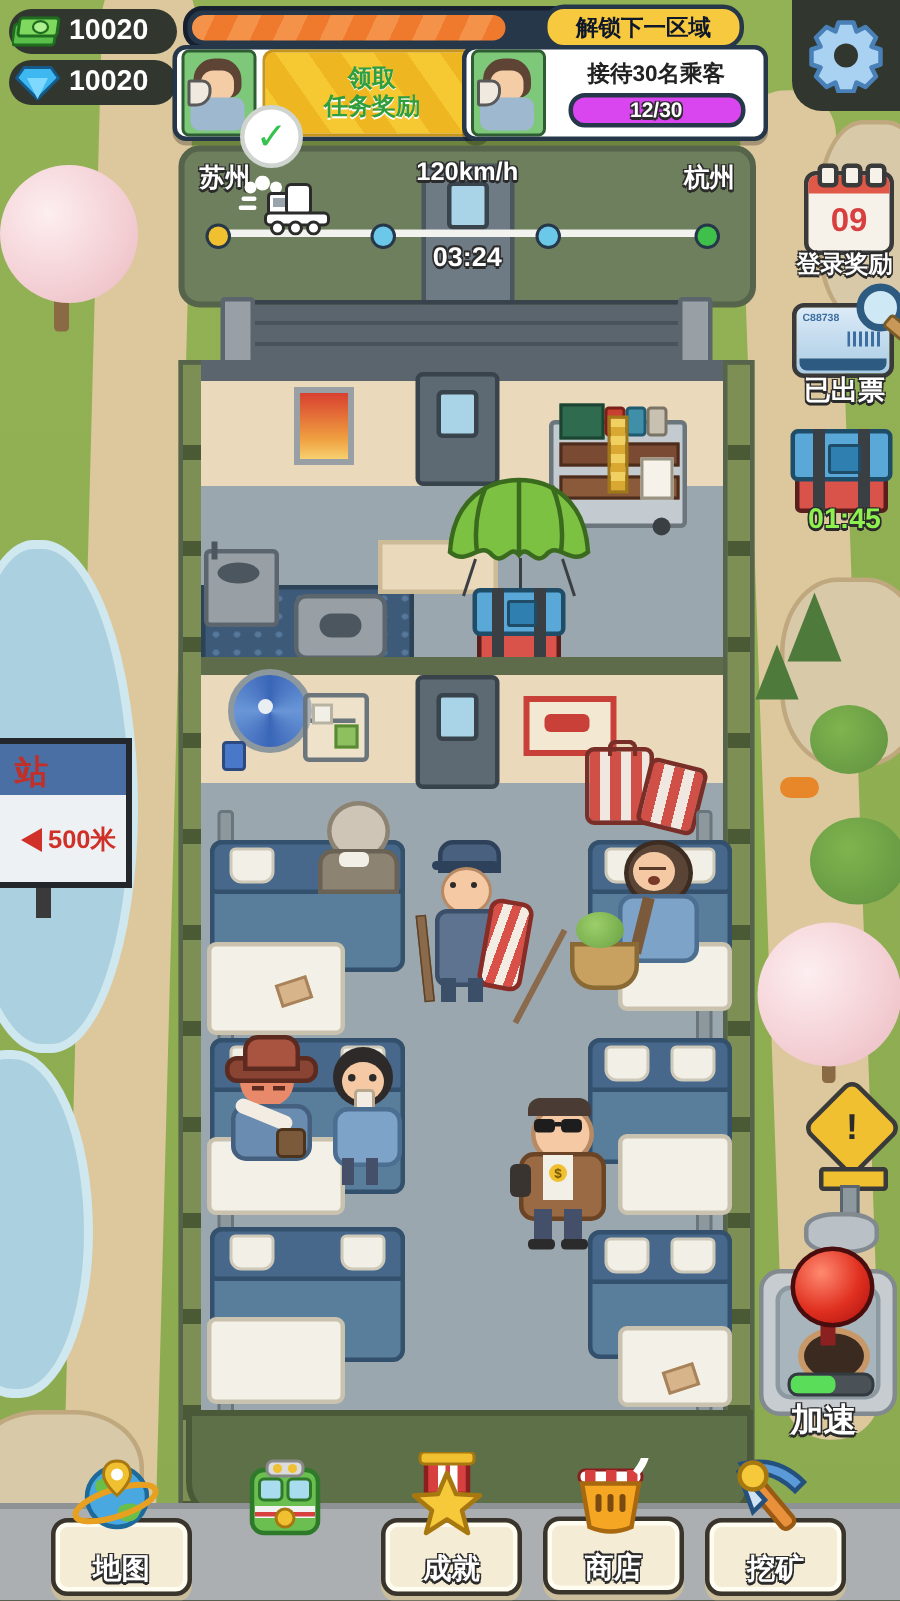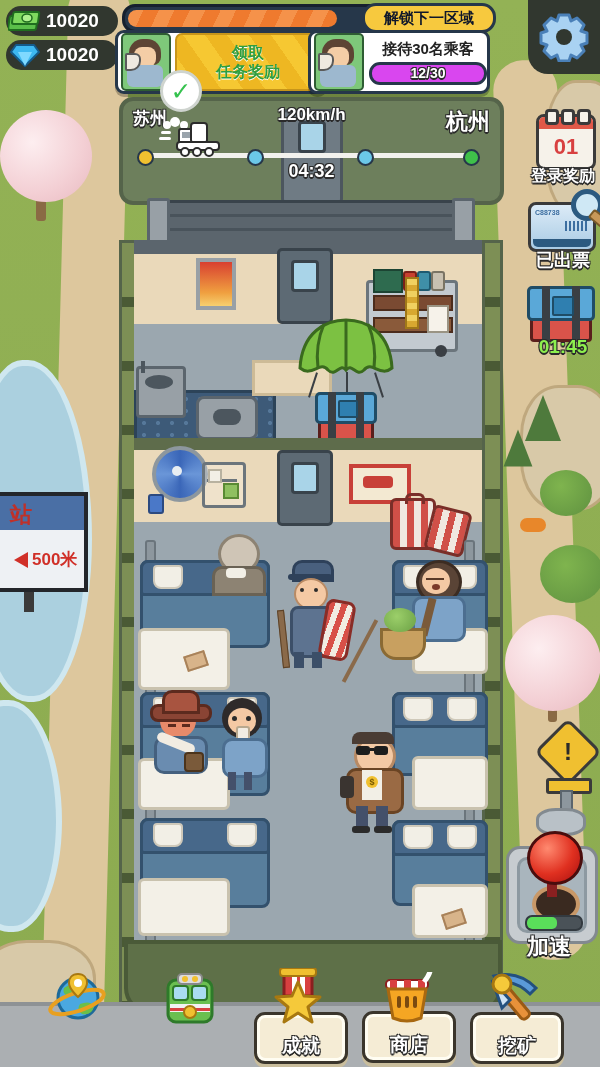--- a/index.html
+++ b/index.html
@@ -118,41 +118,41 @@
   <div class="a" style="left:520px;top:518px;width:26px;height:14px;background:#e8872a;border-radius:8px;"></div>
   <div class="a trunk" style="left:548px;top:700px;width:9px;height:22px;"></div>
   <div class="a blossom" style="left:505px;top:615px;width:96px;height:96px;"></div>
 
   <div class="a infopanel" style="left:119px;top:97px;width:377px;height:100px;">
     <div class="a" style="left:158px;top:8px;width:56px;height:90px;background:#6f7b84;border:3px solid #4c565e;border-radius:6px;">
       <div class="doorwin"></div>
     </div>
     <div class="a otx" style="left:10px;top:6px;font-size:17px;">苏州</div>
     <div class="a otx ctr" style="left:0;top:4px;width:100%;font-size:17px;">120km/h</div>
-    <div class="a otx" style="right:10px;top:6px;font-size:22px;">杭州</div>
+    <div class="a otx" style="right:10px;top:6px;font-size:17px;">杭州</div>
     <div class="a routeline" style="left:22px;top:52px;width:332px;height:5px;"></div>
     <div class="a dot" style="left:14px;top:48px;background:#f0c030;"></div>
     <div class="a dot" style="left:124px;top:48px;background:#6bc8e8;"></div>
     <div class="a dot" style="left:234px;top:48px;background:#6bc8e8;"></div>
     <div class="a dot" style="left:340px;top:48px;background:#3fc04a;"></div>
     <svg class="a" style="left:36px;top:16px;" width="66" height="40" viewBox="0 0 66 40">
       <circle cx="8" cy="8" r="4" fill="#fff"></circle>
         <circle cx="16" cy="5" r="5" fill="#fff"></circle>
         <circle cx="25" cy="8" r="4" fill="#fff"></circle>
       <rect x="20" y="12" width="14" height="14" rx="2" fill="#fff" stroke="#2b2b2b" stroke-width="2"></rect>
       <rect x="23" y="15" width="8" height="6" fill="#9aa4ac"></rect>
       <rect x="32" y="6" width="16" height="20" rx="3" fill="#fff" stroke="#2b2b2b" stroke-width="2"></rect>
       <rect x="18" y="25" width="42" height="8" rx="3" fill="#fff" stroke="#2b2b2b" stroke-width="2"></rect>
       <circle cx="26" cy="35" r="4" fill="#fff" stroke="#2b2b2b" stroke-width="2"></circle>
       <circle cx="38" cy="35" r="4" fill="#fff" stroke="#2b2b2b" stroke-width="2"></circle>
       <circle cx="50" cy="35" r="4" fill="#fff" stroke="#2b2b2b" stroke-width="2"></circle>
       <rect x="2" y="14" width="10" height="3" rx="1.5" fill="#fff"></rect>
         <rect x="0" y="20" width="12" height="3" rx="1.5" fill="#fff"></rect>
     </svg>
-    <div class="a otx ctr" style="left:0;top:60px;width:100%;font-size:18px;">04:32</div>
+    <div class="a otx ctr" style="left:0;top:60px;width:100%;font-size:18px;">03:24</div>
   </div>
 
   <div class="a gang" style="left:166px;top:200px;width:284px;height:42px;background:repeating-linear-gradient(#5b656d 0 11px,#49535b 11px 14px);"></div>
   <div class="a gpost" style="left:147px;top:198px;width:17px;height:52px;"></div>
   <div class="a gpost" style="left:452px;top:198px;width:17px;height:52px;"></div>
 
   <div class="a railL" style="left:119px;top:240px;width:15px;height:765px;background-image:repeating-linear-gradient(#7d8f55 0 54px,#4a5a35 54px 64px);"></div>
   <div class="a railR" style="left:482px;top:240px;width:15px;height:765px;background-image:repeating-linear-gradient(#7d8f55 0 54px,#4a5a35 54px 64px);"></div>
   <div class="a roofband" style="left:134px;top:240px;width:348px;height:14px;"></div>
 
@@ -348,21 +348,21 @@
       <div class="redarrow"></div>
       <span style="color:#d03028;font-weight:bold;font-size:17px;">500米</span>
     </div>
   </div>
 
   <div class="a cal" style="left:536px;top:114px;width:54px;height:50px;">
     <div class="caltop"></div>
     <div class="calring" style="left:6px;"></div>
       <div class="calring" style="left:22px;"></div>
       <div class="calring" style="left:38px;"></div>
-    <div class="ctr a" style="left:0;top:12px;width:100%;height:36px;color:#d84040;font-weight:bold;font-size:22px;">01</div>
+    <div class="ctr a" style="left:0;top:12px;width:100%;height:36px;color:#d84040;font-weight:bold;font-size:22px;">09</div>
   </div>
   <div class="a otx ctr" style="left:516px;top:166px;width:94px;font-size:16px;">登录奖励</div>
 
   <div class="a ticket" style="left:528px;top:202px;width:62px;height:44px;">
     <div class="a" style="left:4px;top:4px;color:#3c6ea0;font-size:7px;font-weight:bold;">C88738</div>
     <div class="a" style="right:6px;top:16px;width:22px;height:10px;background:repeating-linear-gradient(90deg,#3c6ea0 0 2px,transparent 2px 4px);"></div>
     <div class="a" style="left:2px;bottom:2px;right:2px;height:8px;background:#2c5a80;border-radius:0 0 5px 5px;"></div>
     <div class="a mag" style="right:-10px;top:-16px;"></div>
     <div class="a maghandle" style="right:-14px;top:8px;"></div>
   </div>
@@ -390,20 +390,23 @@
     <div class="a" style="left:38px;top:30px;width:10px;height:18px;background:#8a2020;"></div>
     <div class="a redball" style="left:18px;top:-18px;width:50px;height:48px;"></div>
     <div class="a boostbar" style="left:16px;bottom:10px;width:54px;height:12px;">
         <div class="boostfill"></div>
       </div>
   </div>
   <div class="a otx ctr" style="left:506px;top:932px;width:86px;font-size:22px;">加速</div>
 
   <div class="a road" style="left:0;top:1002px;width:600px;height:65px;"></div>
 
+  <div class="a navbtn" style="left:34px;top:1012px;width:88px;height:46px;">
+    <div class="otx ctr navlabel a" style="left:0;bottom:2px;width:100%;">地图</div>
+  </div>
   <svg class="a" style="left:46px;top:972px;" width="62" height="54" viewBox="0 0 62 54">
     <circle cx="32" cy="26" r="20" fill="#4aa8e0" stroke="#1d6a9a" stroke-width="3"></circle>
     <path d="M18 16 q8 -6 14 0 q-2 8 -10 8 q-6 -2 -4 -8 M34 32 q10 -4 14 2 q-2 10 -12 8 q-6 -4 -2 -10" fill="#6abf4a"></path>
     <ellipse cx="31" cy="30" rx="28" ry="9" fill="none" stroke="#e8a020" stroke-width="4" transform="rotate(-18 31 30)"></ellipse>
     <path d="M32 2 c6 0 9 4 9 9 c0 6 -9 14 -9 14 c0 0 -9 -8 -9 -14 c0 -5 3 -9 9 -9 z" fill="#f0c030" stroke="#a87810" stroke-width="2"></path>
     <circle cx="32" cy="11" r="4" fill="#fff"></circle>
   </svg>
 
   <svg class="a" style="left:162px;top:972px;" width="56" height="52" viewBox="0 0 56 52">
     <rect x="6" y="8" width="44" height="42" rx="8" fill="#6abf50" stroke="#2e7a2a" stroke-width="3"></rect>
@@ -492,21 +495,21 @@
     </div>
     <div class="claimbtn ctr" style="flex:1;height:54px;flex-direction:column;">
       <span>领取</span>
       <span>任务奖励</span>
     </div>
   </div>
   <div class="a checkb ctr" style="left:160px;top:70px;width:36px;height:36px;">
     <span>✓</span>
   </div>
 
-  <div class="a card" style="left:308px;top:30px;width:182px;height:64px;display:flex;align-items:center;gap:5px;padding:3px;box-sizing:border-box;">
+  <div class="a card" style="left:308px;top:30px;width:204px;height:64px;display:flex;align-items:center;gap:5px;padding:3px;box-sizing:border-box;">
     <div class="avatar" style="position:relative;width:46px;height:54px;flex:none;">
       <div class="avhair"></div>
         <div class="avface"></div>
         <div class="avbody"></div>
         <div class="avmega"></div>
     </div>
     <div style="flex:1;display:flex;flex-direction:column;align-items:center;gap:3px;">
       <span style="font-size:15px;font-weight:bold;color:#222;">接待30名乘客</span>
       <div class="cyanbar ctr" style="width:112px;height:17px;">
         <span class="otx" style="font-size:14px;">12/30</span>

